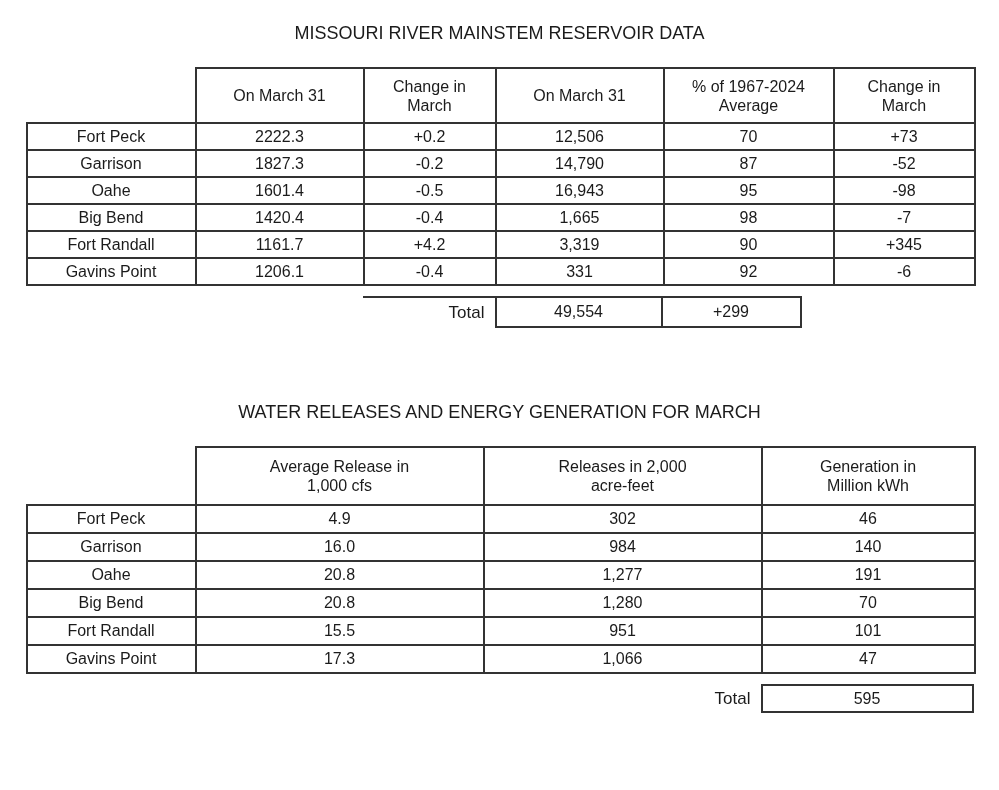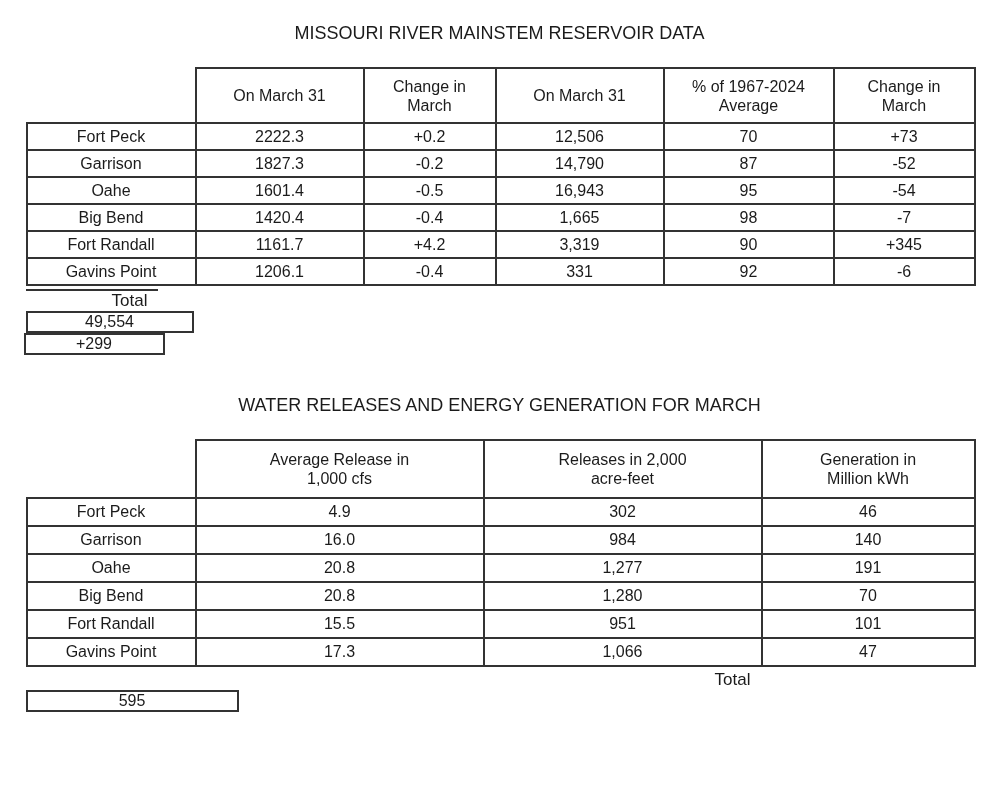--- a/index.html
+++ b/index.html
@@ -52,24 +52,23 @@
   tr.data-row td { height: 25px; }
   #table2 tr.subhdr-row td { height: 56px; }
   #table2 tr.data-row td { height: 26px; }
   td.name-cell {
     text-align: left;
     padding-left: 10px;
   }
 
   .total-row {
     display: flex;
-    margin-top: 3px;
+    margin-top: 10px;
     font-size: 16px;
     align-items: stretch;
-    flex-direction: column;
   }
   .total-row .spacer {
     box-sizing: border-box;
     display: flex;
     align-items: center;
     justify-content: flex-end;
   }
   .total-label {
     box-sizing: border-box;
     display: flex;
@@ -140,21 +139,21 @@
         <td>14,790</td>
         <td>87</td>
         <td>-52</td>
       </tr>
       <tr class="data-row">
         <td class="name-cell">Oahe</td>
         <td>1601.4</td>
         <td>-0.5</td>
         <td>16,943</td>
         <td>95</td>
-        <td>-54</td>
+        <td>-98</td>
       </tr>
       <tr class="data-row">
         <td class="name-cell">Big Bend</td>
         <td>1420.4</td>
         <td>-0.4</td>
         <td>1,665</td>
         <td>98</td>
         <td>-7</td>
       </tr>
       <tr class="data-row">

